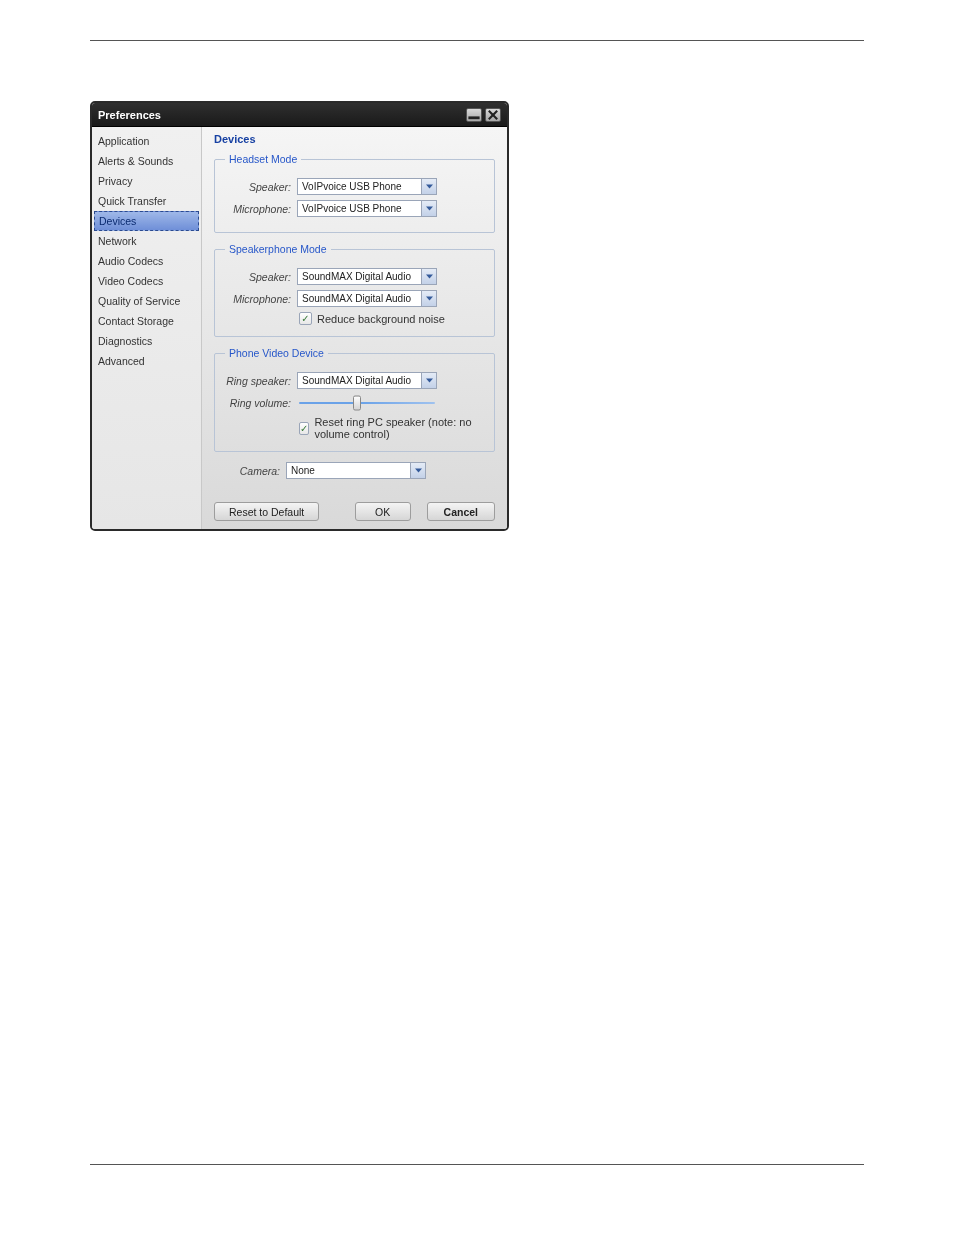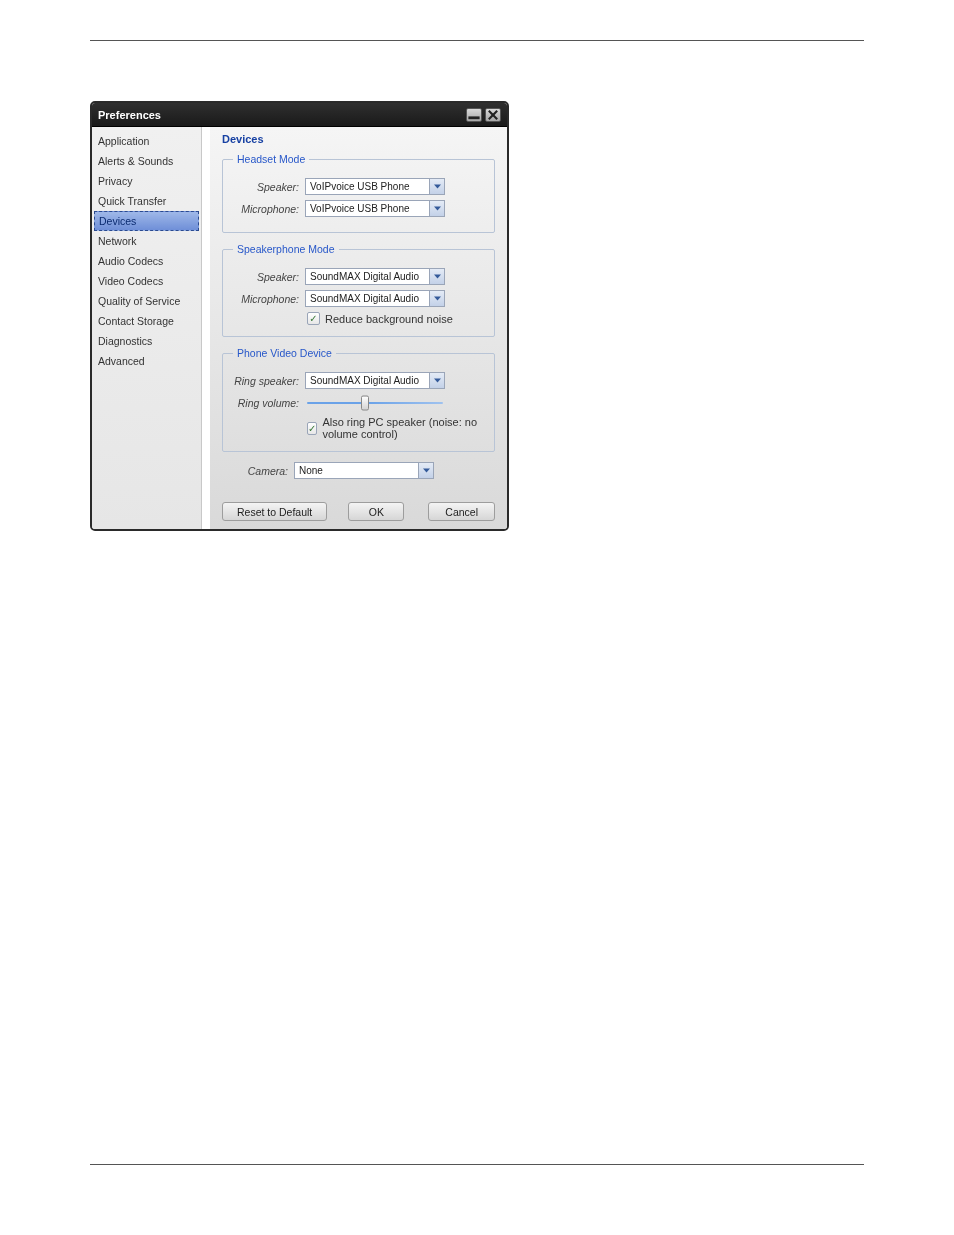--- a/index.html
+++ b/index.html
@@ -25,21 +25,21 @@
   }
   .titlebar .title { flex: 1; }
   .win-btn {
     width: 16px; height: 14px; margin-left: 3px;
     background: linear-gradient(#d8d8d8,#a8a8a8);
     border: 1px solid #555; border-radius: 2px;
     display: flex; align-items: center; justify-content: center;
     font-size: 9px; color: #222;
   }
 
-  .body { display: flex; height: calc(100% - 24px); gap: 8px; }
+  .body { display: flex; height: calc(100% - 24px); }
   .sidebar {
     width: 110px; background: linear-gradient(#f0f0f0,#e6e6e6);
     border-right: 1px solid #c8c8c8; padding-top: 4px;
   }
   .side-item {
     font-size: 10.5px; color: #333; padding: 4px 6px; cursor: pointer;
   }
   .side-item.selected {
     background: linear-gradient(#9fb8e8,#6f8fd8);
     border: 1px dashed #2a4a90; color: #0b2b70; font-weight: normal;
@@ -102,21 +102,21 @@
     position: absolute; left: 12px; right: 12px; bottom: 8px;
     display: flex; align-items: center;
   }
   .btn {
     height: 19px; padding: 0 16px; font-size: 10.5px; color: #222;
     background: linear-gradient(#f4f4f4,#d6d6d6); border: 1px solid #9d9d9d;
     border-radius: 3px; display:flex; align-items:center; justify-content:center;
     cursor: pointer;
   }
   .btn-spacer { flex: 1; }
-  .btn + .btn { margin-left: 24px; }
+  .btn + .btn { margin-left: 16px; font-weight: bold; }
   .btn.wide { padding: 0 14px; }
 </style>
 </head>
 <body>
 
 <div class="page">
   <div class="hr-top"></div>
 
   <div class="dialog">
     <div class="titlebar">
@@ -224,21 +224,21 @@
           </div>
           <div class="row">
             <span class="lbl">Ring volume:</span>
             <div class="slider-wrap">
               <div class="slider-track"></div>
               <div class="slider-thumb"></div>
             </div>
           </div>
           <div class="checkbox-row">
             <div class="checkbox">✓</div>
-            <span class="checkbox-label">Also ring PC speaker (noise: no volume control)</span>
+            <span class="checkbox-label">Reset ring PC speaker (note: no volume control)</span>
           </div>
         </fieldset>
 
         <div class="camera-row">
           <span class="lbl" style="width:66px;">Camera:</span>
           <div class="select" style="flex:0 0 140px;">
             <span>None</span>
             <div class="arrow-btn">
               <svg viewBox="0 0 10 6">
                   <polygon points="0,0 10,0 5,6" fill="#345a9a"></polygon>

